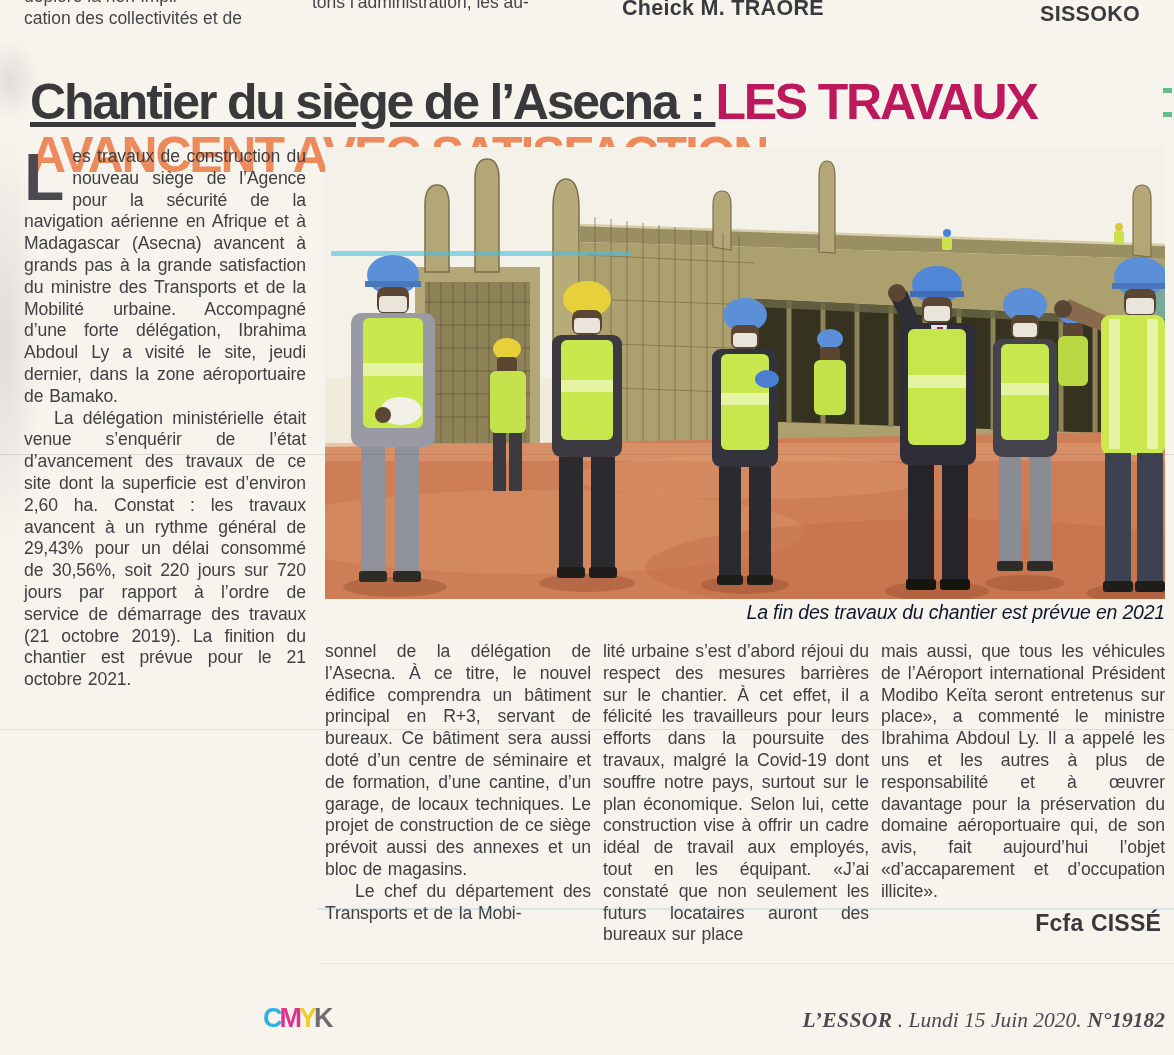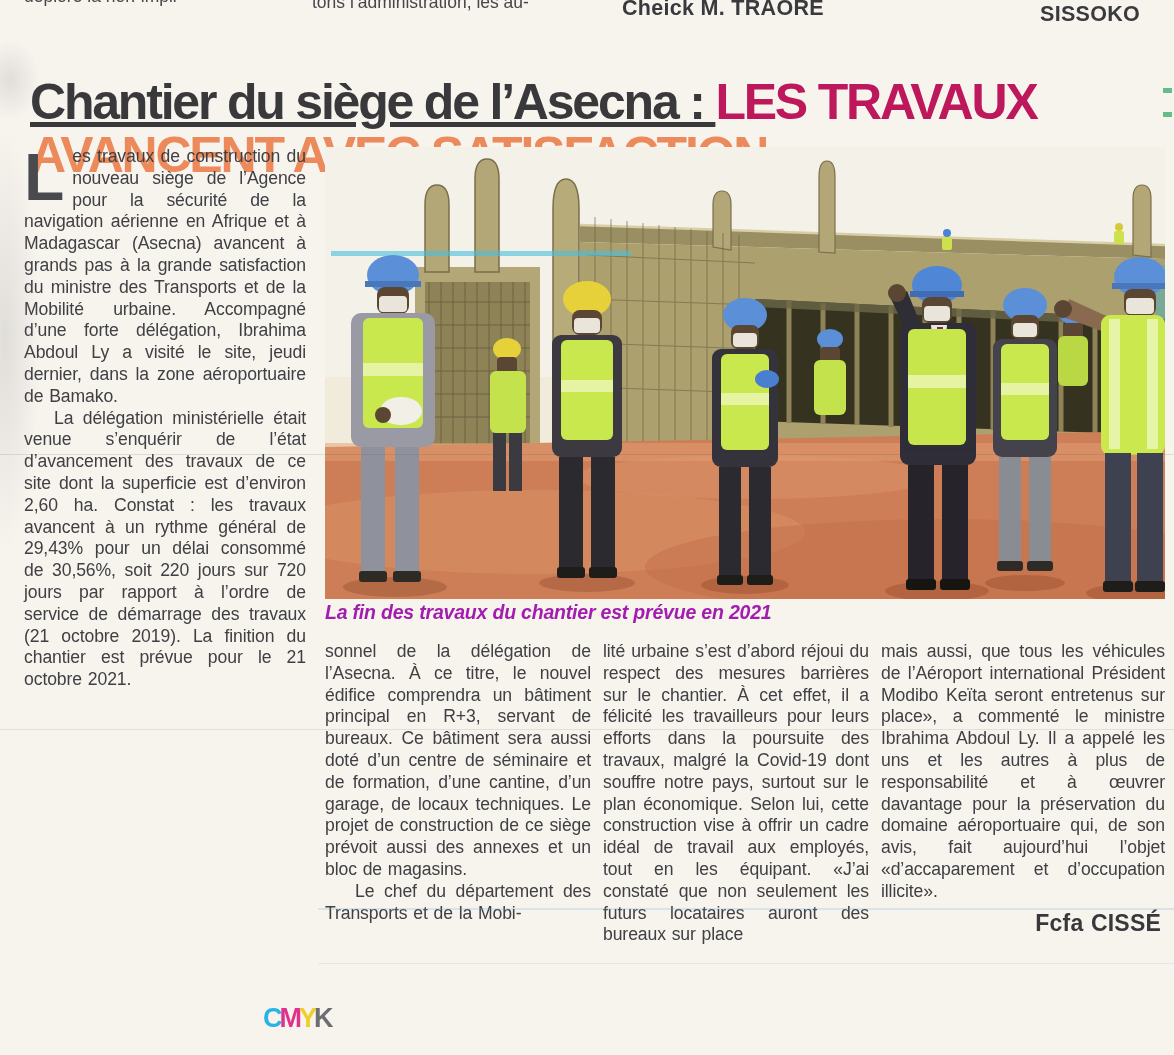--- a/index.html
+++ b/index.html
@@ -33,22 +33,22 @@
     padding:4px 8px 0 0; color:#4a4a4e; font-family:"Liberation Sans",sans-serif;
   }
   .byline{
     text-align:right; font-weight:bold; font-size:23px; color:#38383c;
     margin-top:10px; padding-right:4px; letter-spacing:.2px;
   }
   
   .photo{position:absolute; left:325px; top:147px; width:840px; height:452px; background:#f2efe7;}
   .photo svg{display:block;}
   .caption{
-    position:absolute; left:325px; top:601px; width:840px; text-align:left;
-    font-weight:bold; font-style:italic; font-size:19.5px; color:#a21caf; letter-spacing:-0.2px;
+    position:absolute; left:325px; top:601px; width:840px; text-align:right;
+    font-weight:normal; font-style:italic; font-size:19.5px; color:#0f172a; letter-spacing:-0.2px;
   }
   
   .cmyk{position:absolute; left:263px; top:1003px; font-size:27px; letter-spacing:-3px; font-weight:bold;}
   .cmyk span{display:inline-block;}
   .footer-right{
     position:absolute; left:660px; top:1008px; width:505px; text-align:right;
     font-family:"Liberation Serif", serif; font-size:21.5px; color:#4a4a50;
   }
   .footer-right .paper{font-weight:bold; font-style:italic; letter-spacing:.4px;}
   .footer-right .date{font-style:italic;}
@@ -58,20 +58,21 @@
   .smudge{position:absolute; pointer-events:none; background:radial-gradient(closest-side, rgba(120,120,125,.18), rgba(120,120,125,0)); }
   .edgemark{position:absolute; width:9px; height:5px; background:#3fae6e; opacity:.8;}
 </style>
 </head>
 <body>
 
 <div class="page">
 
   <div class="topcol" style="left:24px; top:-15px; width:282px;">
     <div class="clip">déplore la non-impli-</div>
+    <div>cation des collectivités et de</div>
   </div>
   <div class="topcol" style="left:312px; top:-9px; width:290px;">
     <div>tons l’administration, les au-</div>
   </div>
   <div class="topname" style="left:622px; top:-4px;">Cheick M. TRAORE</div>
   <div class="topname" style="left:1040px; top:2px;">SISSOKO</div>
 
   <h1 class="headline">
     <span style="color: rgb(57, 57, 60); text-decoration: underline;">Chantier du siège de l’Asecna : </span><span style="color: #be185d;">LES TRAVAUX</span>
     <span class="l2" style="color: rgb(236, 138, 92);">AVANCENT AVEC SATISFACTION</span>
@@ -303,20 +304,23 @@
     <p>lité urbaine s’est d’abord réjoui du respect des mesures barrières sur le chantier. À cet effet, il a félicité les travailleurs pour leurs efforts dans la poursuite des travaux, malgré la Covid-19 dont souffre notre pays, surtout sur le plan économique. Selon lui, cette construction vise à offrir un cadre idéal de travail aux employés, tout en les équipant. «J’ai constaté que non seulement les futurs locataires auront des bureaux sur place</p>
   </div>
   <div class="bodycol" style="left:881px; top:641px; width:284px;">
     <p>mais aussi, que tous les véhicules de l’Aéroport international Président Modibo Keïta seront entretenus sur place», a commenté le ministre Ibrahima Abdoul Ly. Il a appelé les uns et les autres à plus de responsabilité et à œuvrer davantage pour la préservation du domaine aéroportuaire qui, de son avis, fait aujourd’hui l’objet «d’accaparement et d’occupation illicite».</p>
     <div class="byline">Fcfa CISSÉ</div>
   </div>
 
   <div class="cmyk">
     <span style="color: rgb(42, 180, 230);">C</span><span style="color: rgb(224, 49, 140);">M</span><span style="color: rgb(238, 207, 42);">Y</span><span style="color: rgb(110, 110, 114);">K</span>
   </div>
+  <div class="footer-right">
+    <span class="paper">L’ESSOR</span><span class="date"> . </span><span class="date">Lundi 15 Juin 2020. </span><span class="issue">N°19182</span>
+  </div>
 
   <div class="scanline" style="left:0; top:454px; width:1174px; height:1px; background:rgba(70,70,80,.14);"></div>
   <div class="scanline" style="left:0; top:729px; width:1174px; height:1px; background:rgba(70,70,80,.12);"></div>
   <div class="scanline" style="left:318px; top:908px; width:856px; height:2px; background:rgba(80,170,210,.20);"></div>
   <div class="scanline" style="left:318px; top:963px; width:856px; height:1px; background:rgba(80,170,210,.15);"></div>
   <div class="smudge" style="left:-30px; top:130px; width:70px; height:420px;"></div>
   <div class="smudge" style="left:-20px; top:40px; width:60px; height:80px;"></div>
   <div class="edgemark" style="left:1163px; top:88px;"></div>
   <div class="edgemark" style="left:1163px; top:112px;"></div>
 </div>

